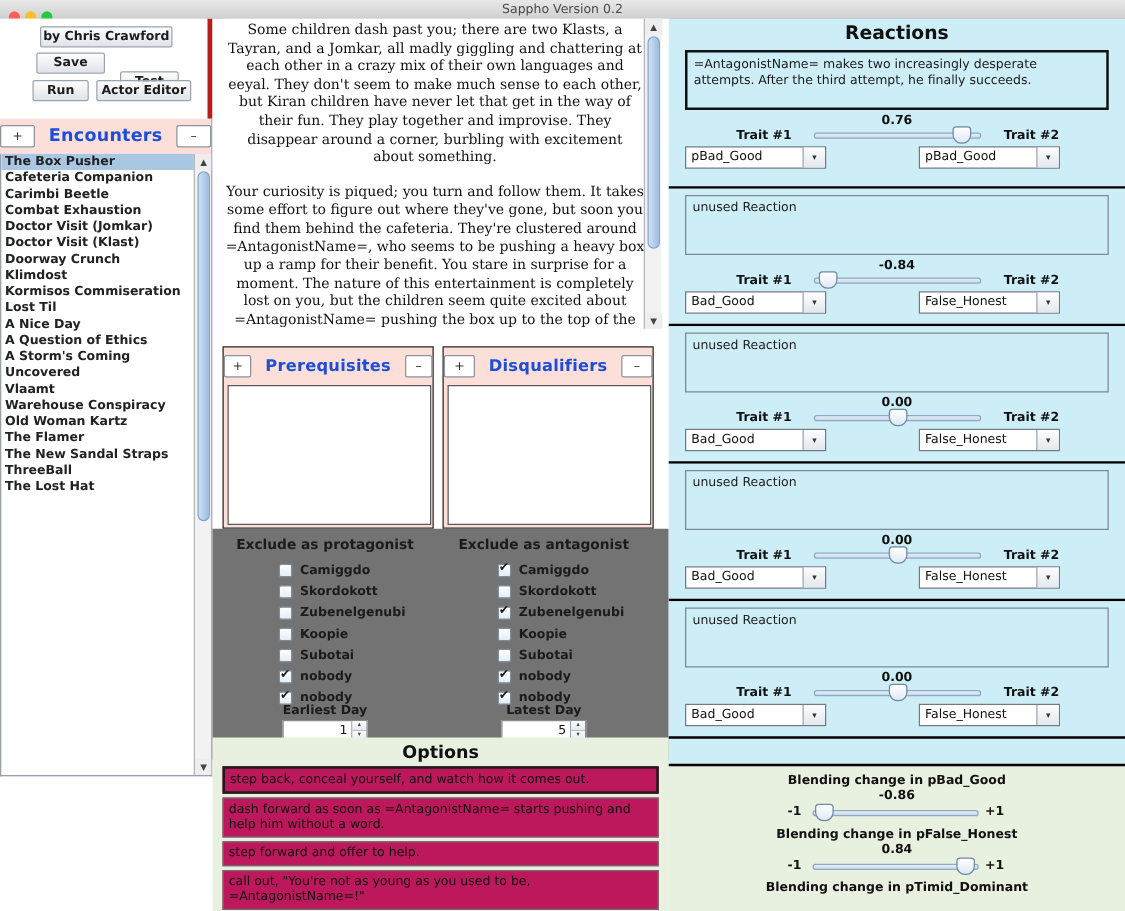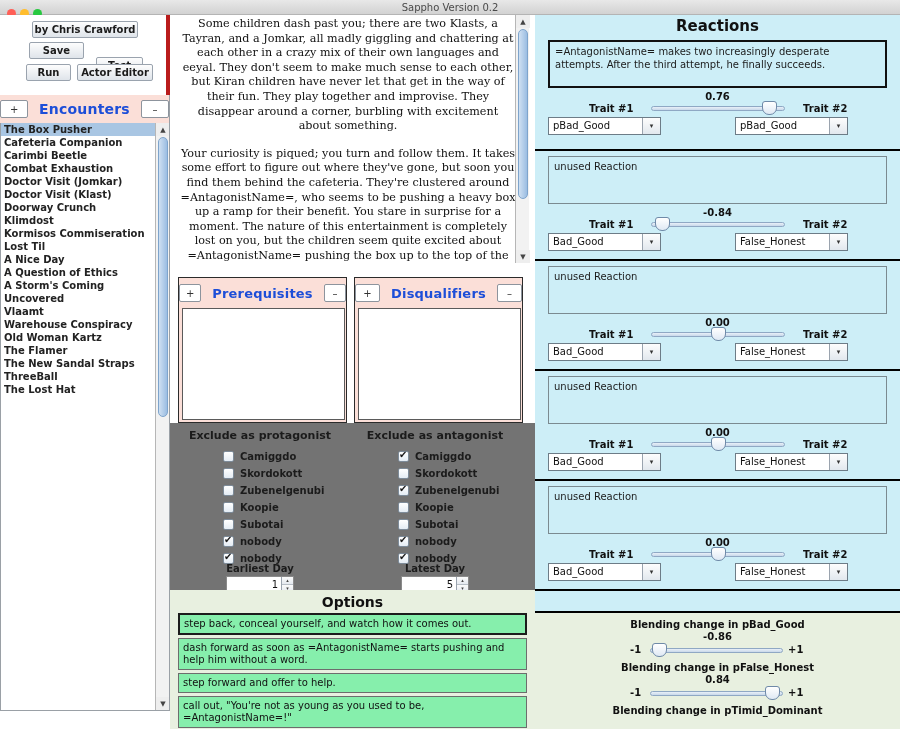--- a/index.html
+++ b/index.html
@@ -65,21 +65,21 @@
     display: flex; align-items: center; justify-content: center;
   }
   .hdr-title { font-size: 14px; font-weight: bold; color: #1d4ed8; margin: 0 11px; letter-spacing: .2px; }
   .mini-btn {
     width: 28px; height: 18px; background: #ffffff; border: 1px solid #8d949d;
     border-radius: 2px; font-size: 10px; color: #333;
     display: flex; align-items: center; justify-content: center; cursor: pointer;
   }
 
   .enc-listwrap {
-    position: absolute; left: 0; top: 108px; width: 170px; height: 588px;
+    position: absolute; left: 0; top: 108px; width: 170px; height: 498px;
     border: 1px solid #9aa0a6; border-top: none; background: #f0abfc;
     overflow: hidden;
   }
   .enc-list {
     position: absolute; left: 0; top: 0; width: 155px; height: 604px;
     background: #fff; overflow: hidden;
   }
   .enc-item {
     height: 13px; line-height: 13px; padding-left: 3px;
     font-size: 10px; font-weight: bold; color: #222;
@@ -184,21 +184,21 @@
 
   .options-area {
     position: absolute; left: 0; top: 575px; width: 365px; height: 154px;
     background: #e8f0e0;
   }
   .opt-title {
     text-align: center; font-size: 14px; font-weight: bold; color: #111;
     padding-top: 4px; font-family: "DejaVu Sans", sans-serif;
   }
   .opt-item {
-    margin: 3px 8px 0 8px; background: #86efac; border: 1px solid #6d6d6d;
+    margin: 3px 8px 0 8px; background: #be185d; border: 1px solid #6d6d6d;
     font-size: 10px; color: #111; padding: 3px 4px; line-height: 12px;
     font-family: "DejaVu Sans", sans-serif; cursor: pointer;
   }
   .opt-item.sel { border: 2px solid #1c1c1c; }
 
   
   #right-pane { left: 535px; top: 15px; width: 365px; height: 622px; background: #cdeef7; }
   .react-title {
     position: absolute; left: 0; top: 2px; width: 365px; text-align: center;
     font-size: 15px; font-weight: bold; color: #111;

